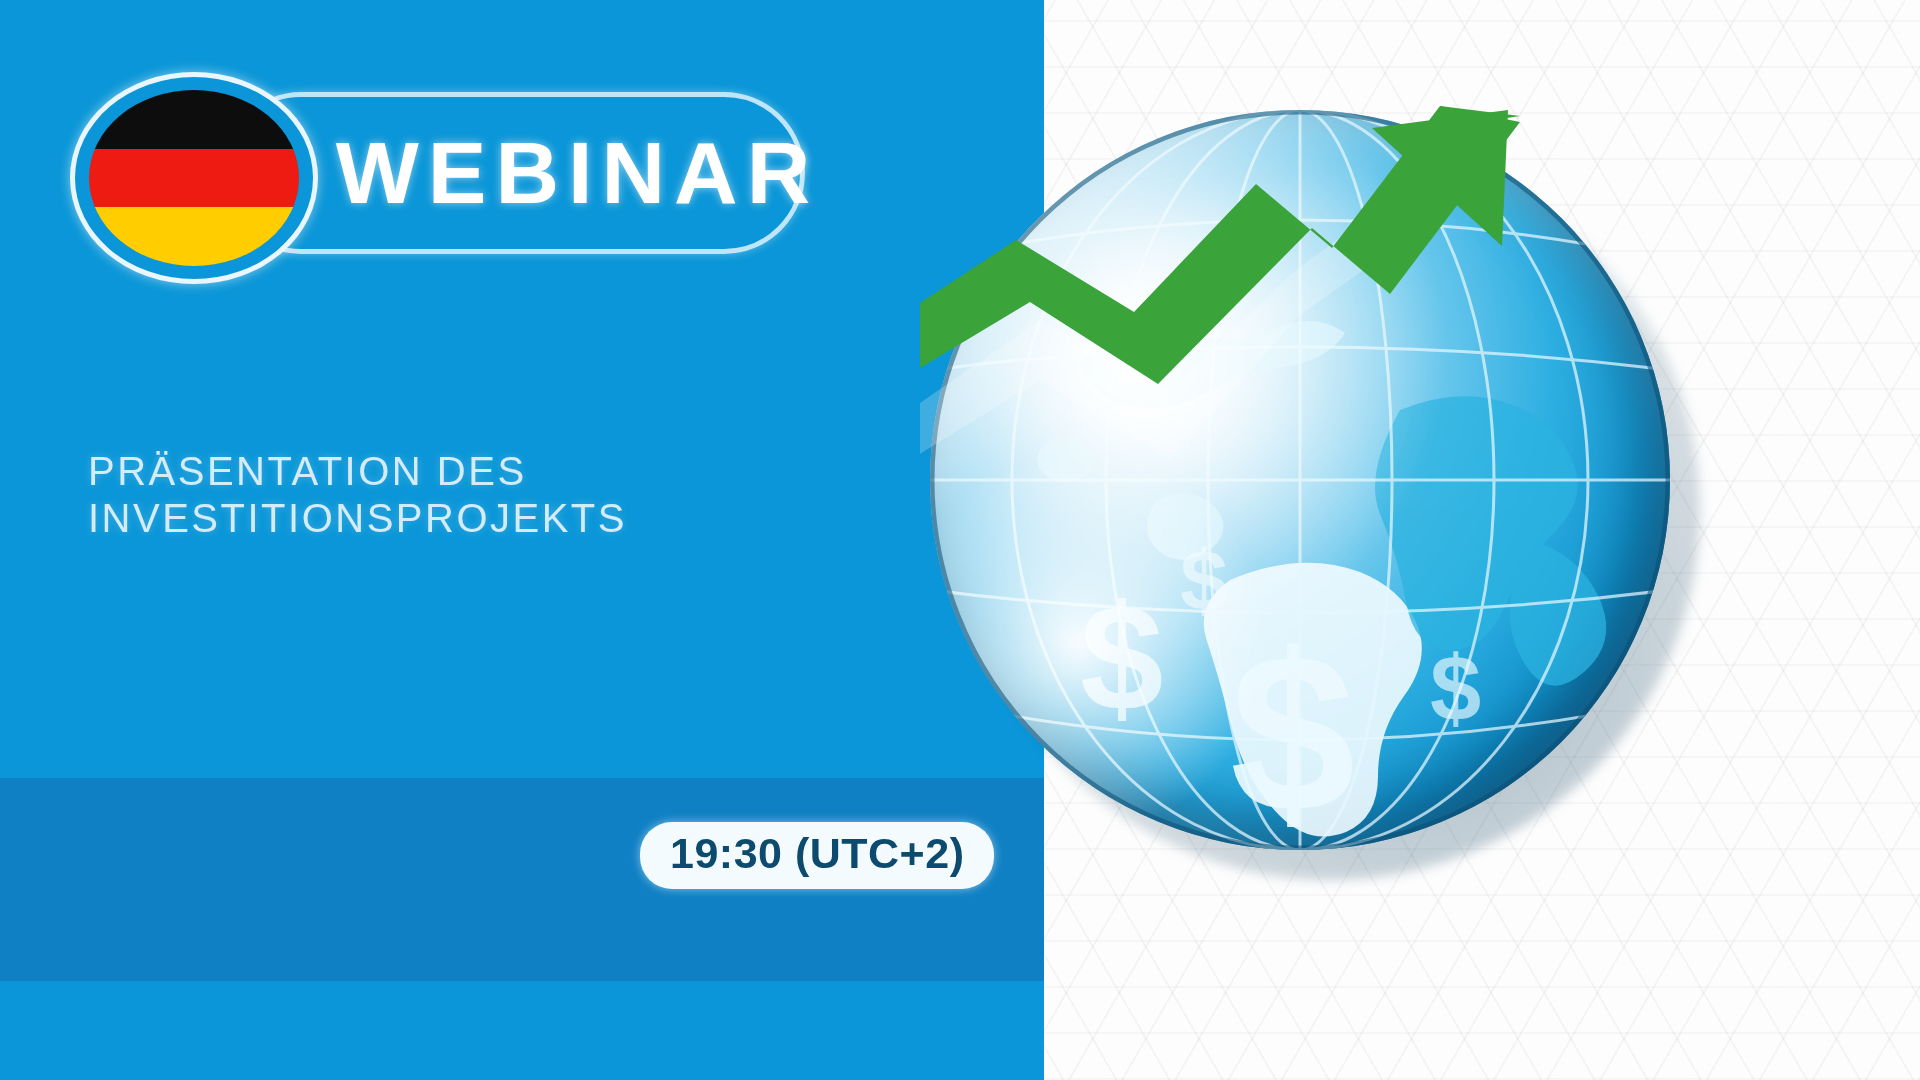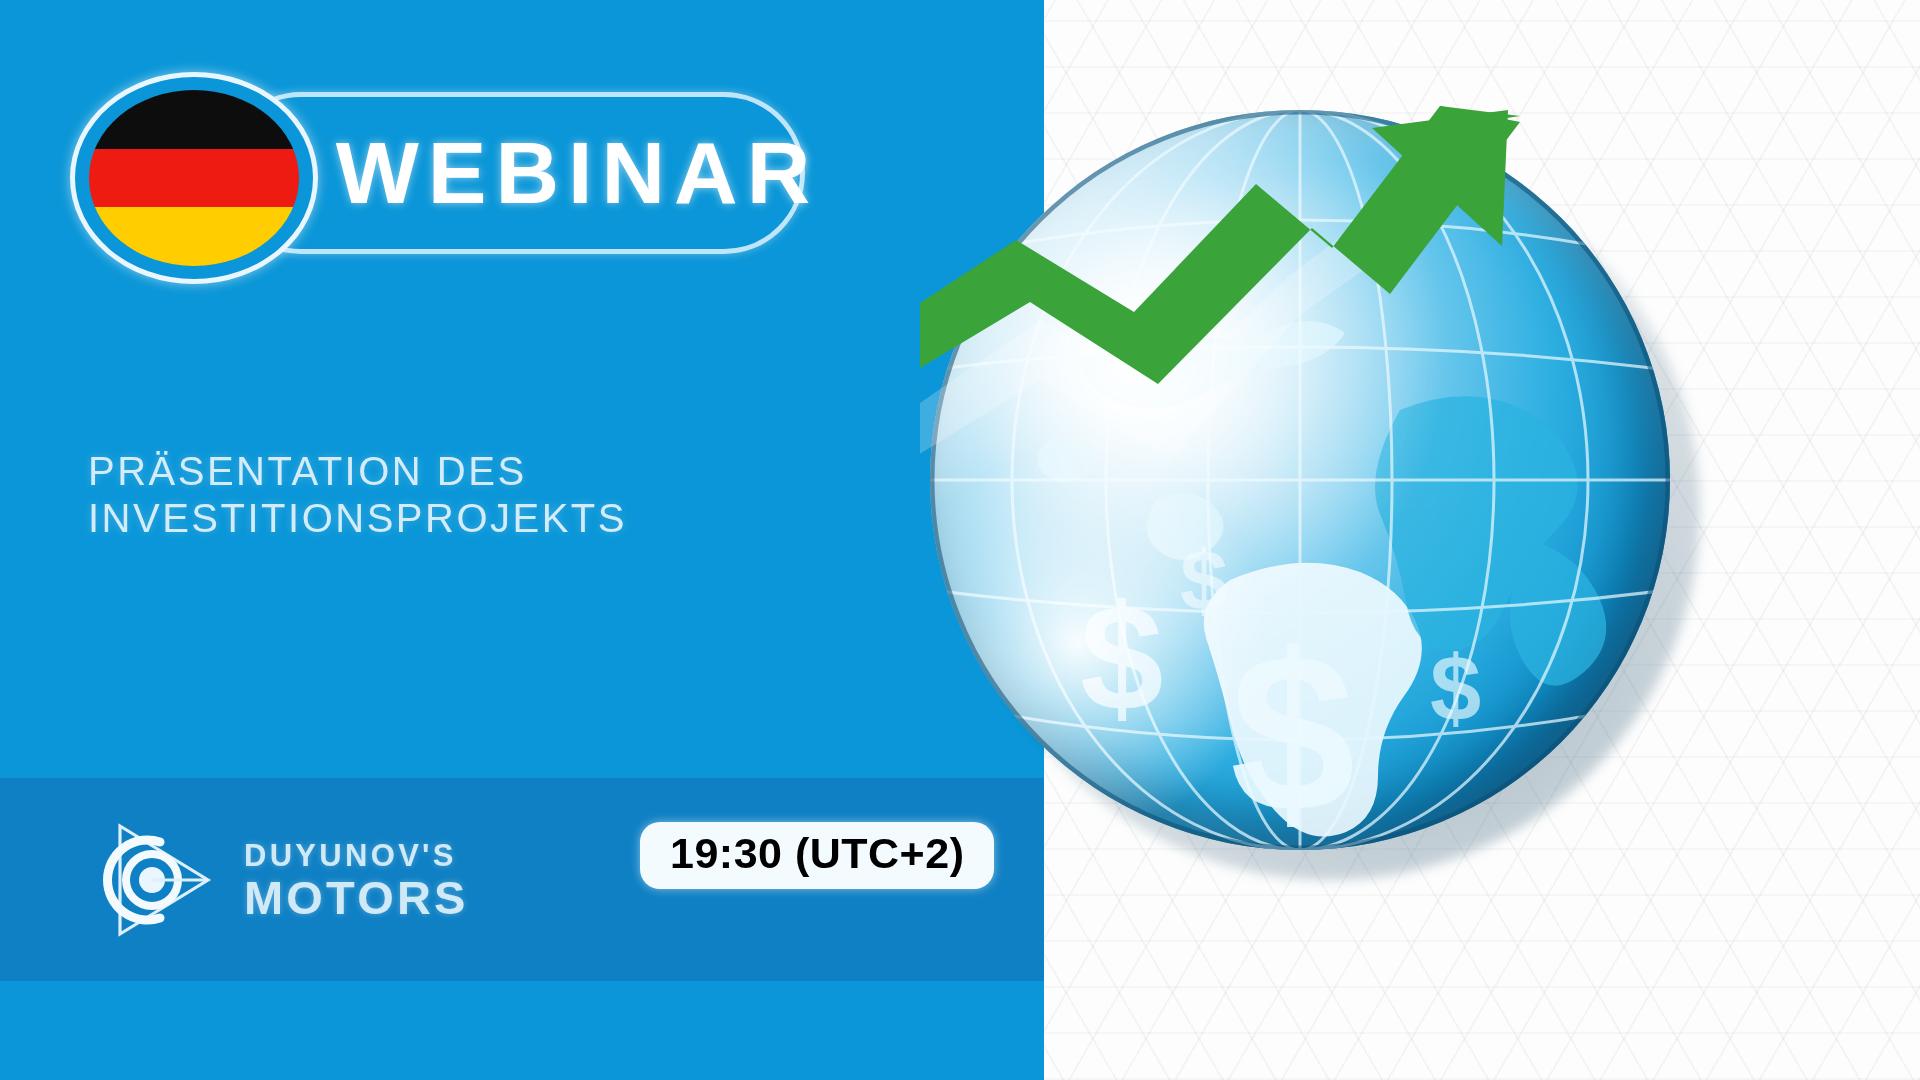--- a/index.html
+++ b/index.html
@@ -169,23 +169,23 @@
     color: #d6edfa;
     font-size: 46px;
     font-weight: 700;
     letter-spacing: 1px;
     text-shadow: 0 0 8px rgba(255,255,255,0.35);
     white-space: nowrap;
   }
   .time-pill {
     margin-top: 10px;
     background: #f4fbff;
-    border-radius: 20px;
+    border-radius: 32px;
     padding: 7px 30px 11px 30px;
-    color: #000000;
+    color: #0c4a6e;
     font-size: 43px;
     font-weight: 700;
     letter-spacing: 0.5px;
     white-space: nowrap;
     box-shadow: 0 0 10px rgba(255,255,255,0.5);
   }
 
   
   .globe-wrap {
     position: absolute;
@@ -322,37 +322,20 @@
     </div>
   </div>
 
   <div class="subtitle">
     <span class="line">PRÄSENTATION DES</span>
     <span class="line">INVESTITIONSPROJEKTS</span>
   </div>
 
   <div class="footer-row">
 
-    <div class="logo-block">
-      <svg class="logo-mark" viewBox="0 0 132 132" xmlns="http://www.w3.org/2000/svg">
-        <g fill="none" stroke="#dceffb" stroke-width="3.2">
-          <path d="M30 12 L118 66 L30 120 Z"></path>
-        </g>
-        <g fill="none" stroke="#f2fafe" stroke-width="9" stroke-linecap="round">
-          <path d="M70 28 a40 40 0 1 0 0 76"></path>
-        </g>
-        <circle cx="62" cy="66" r="26" fill="none" stroke="#f2fafe" stroke-width="8"></circle>
-        <circle cx="62" cy="66" r="13" fill="#eaf6fd"></circle>
-        <path d="M62 66 L118 66" stroke="#dceffb" stroke-width="3.2"></path>
-      </svg>
-      <div class="logo-words">
-        <span class="l1">DUYUNOV'S</span>
-        <span class="l2">MOTORS</span>
-      </div>
-    </div>
 
     <div class="datetime-block">
       <span class="time-pill">19:30 (UTC+2)</span>
     </div>
 
   </div>
 
 </div>
 
 </body></html>

